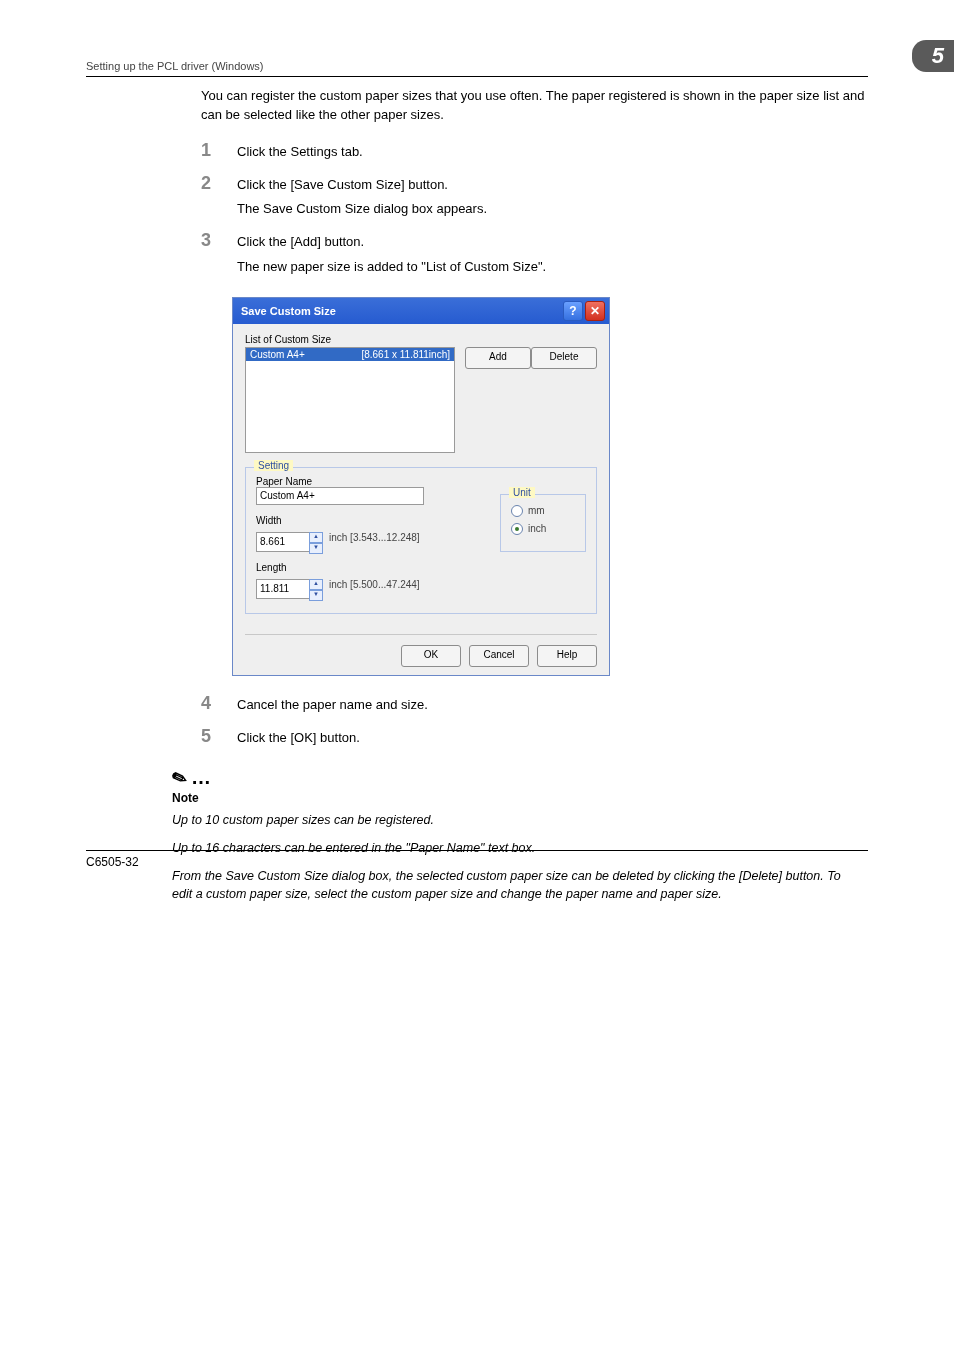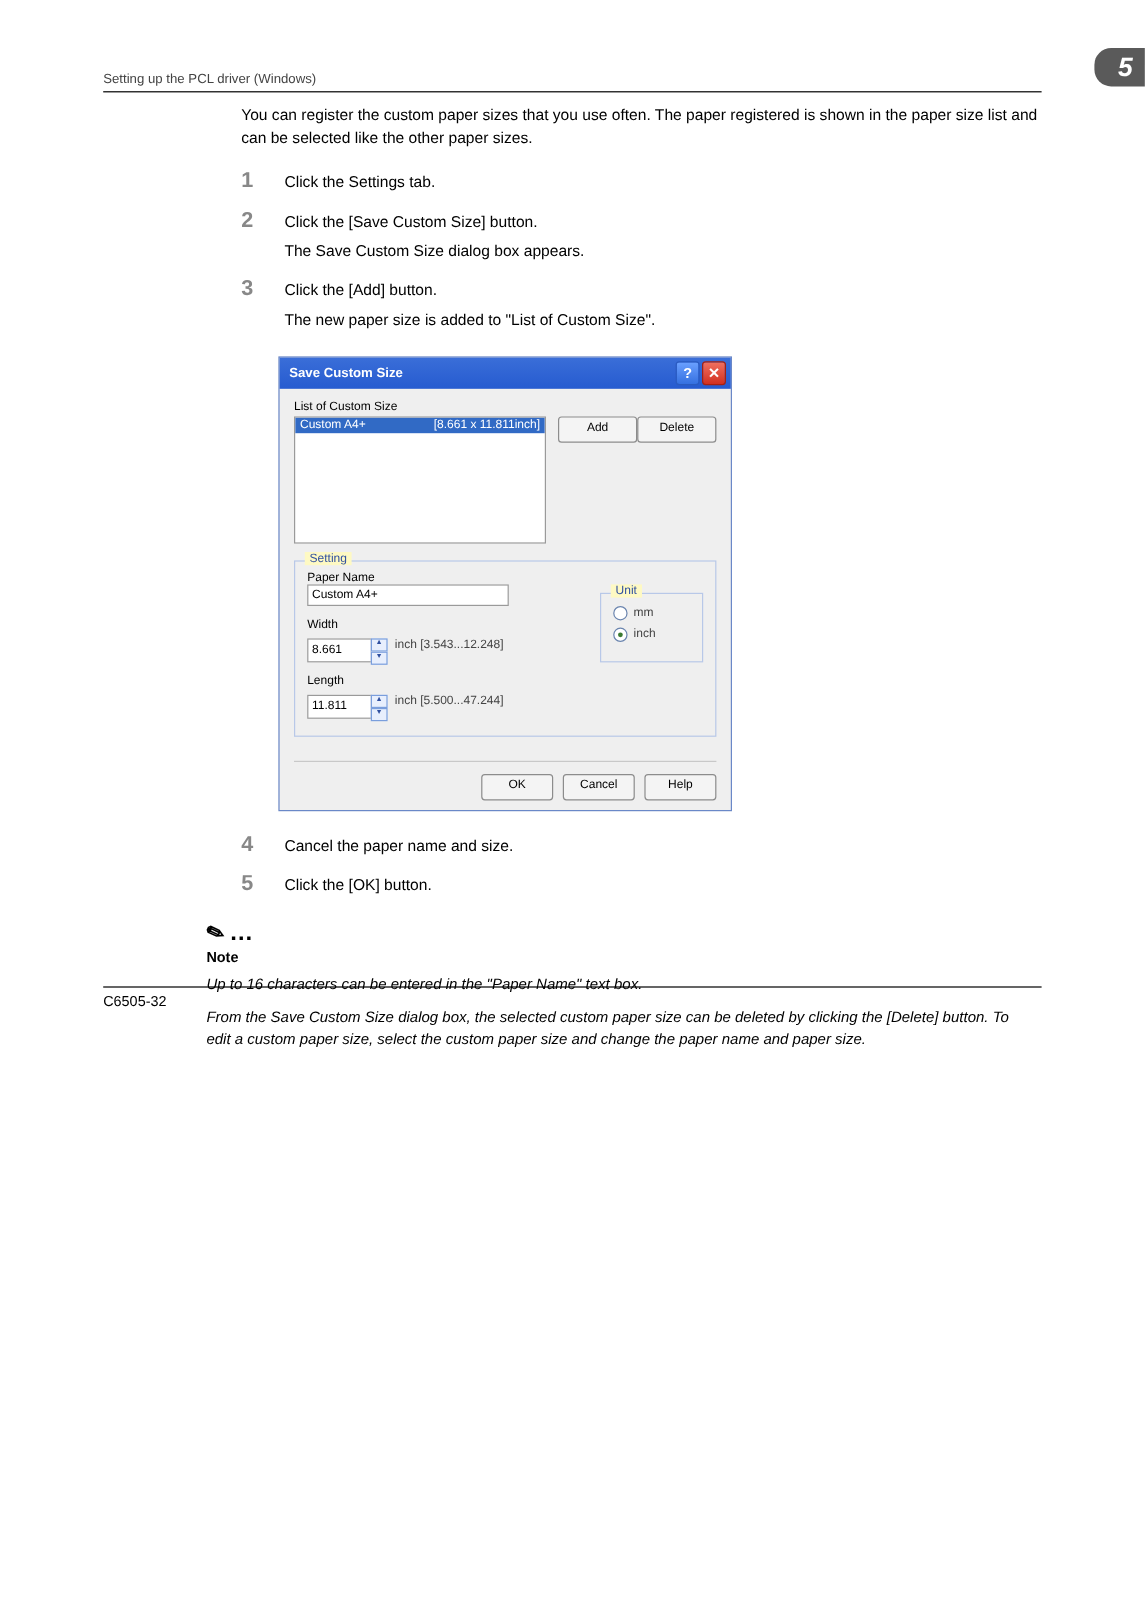--- a/index.html
+++ b/index.html
@@ -383,20 +383,21 @@
     </div>
     <div class="step">
       <div class="num">5</div>
       <div class="body">Click the [OK] button.</div>
     </div>
   </div>
 
   <div class="noteblock">
     <div class="notemark"><span class="q">✎</span><span>…</span></div>
     <div class="notelabel">Note</div>
+    <div class="notetext">Up to 10 custom paper sizes can be registered.</div>
     <div class="notetext">Up to 16 characters can be entered in the "Paper Name" text box.</div>
     <div class="notetext">From the Save Custom Size dialog box, the selected custom paper size can be deleted by clicking the [Delete] button. To edit a custom paper size, select the custom paper size and change the paper name and paper size.</div>
   </div>
 
   <div class="bottombar">
     <span>C650</span>
     <span>5-32</span>
   </div>
 </div>
 

